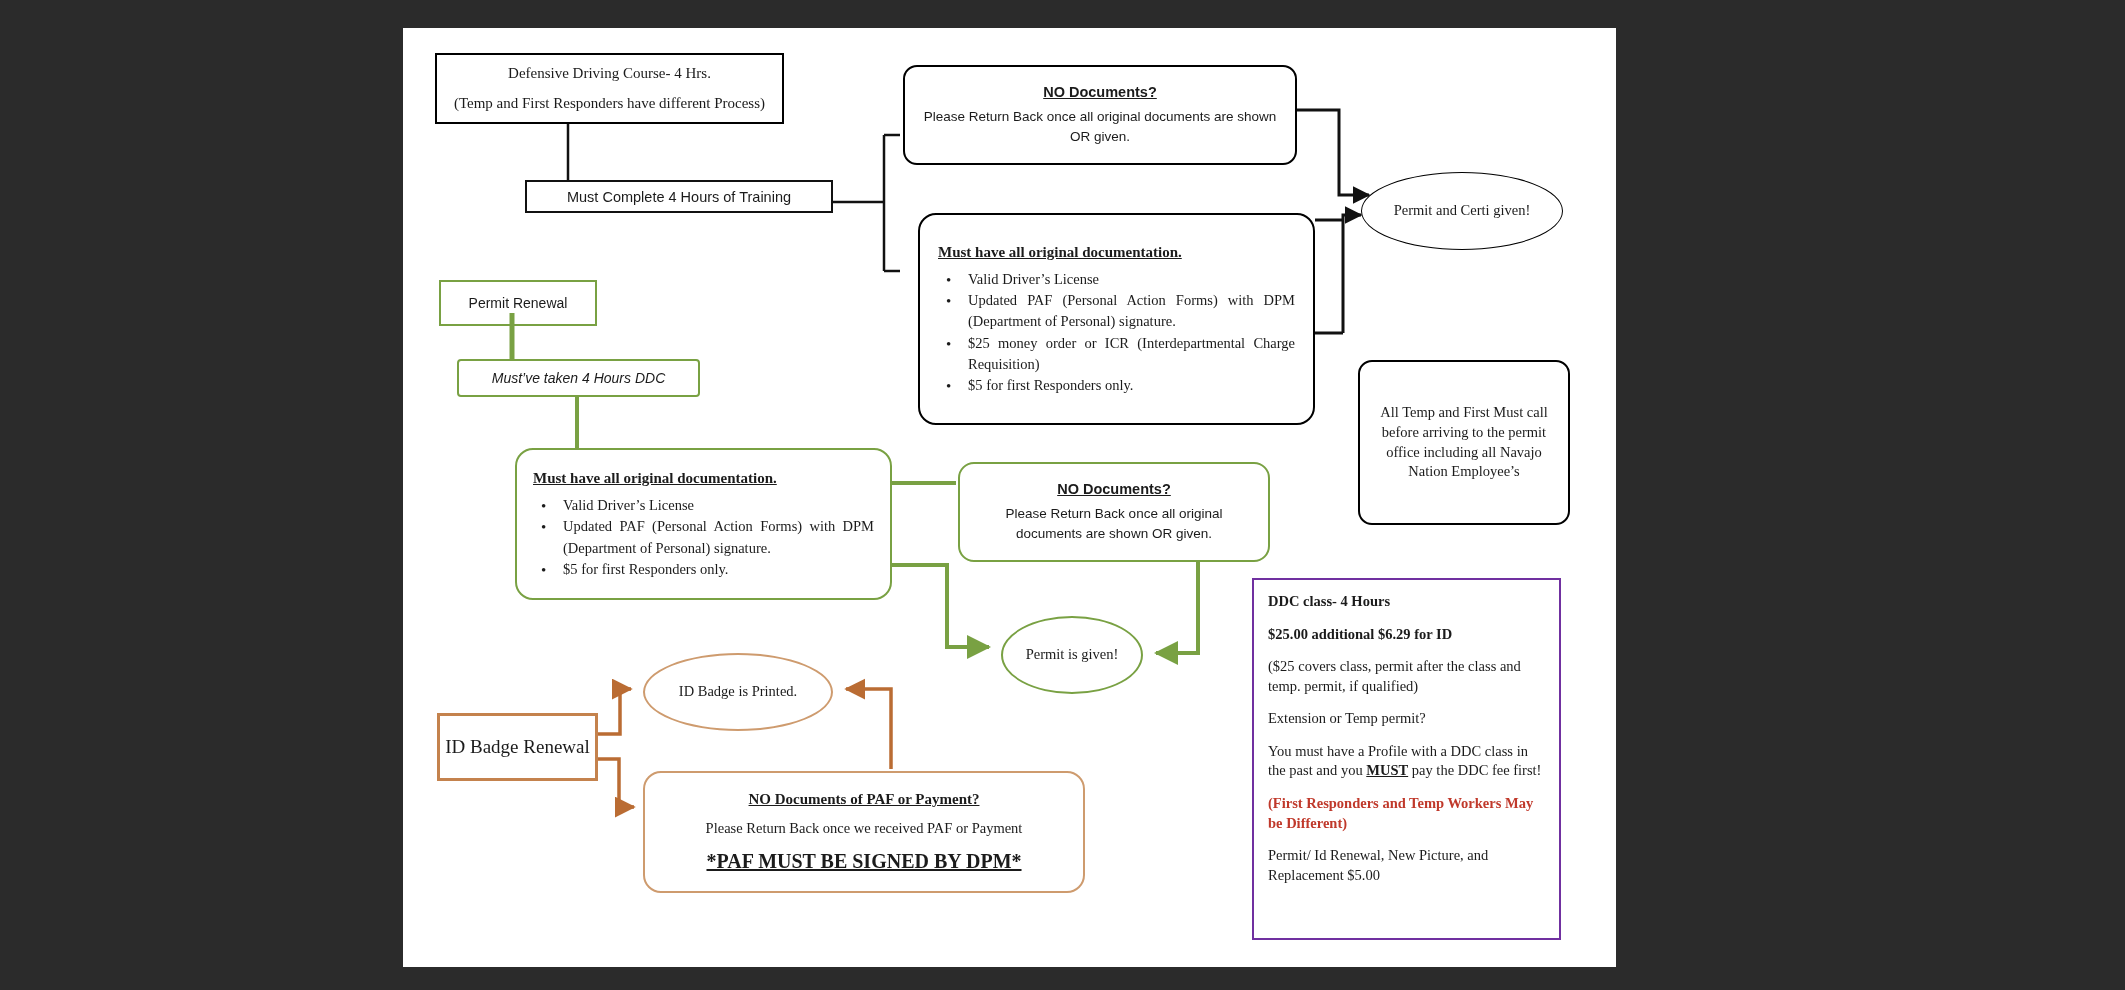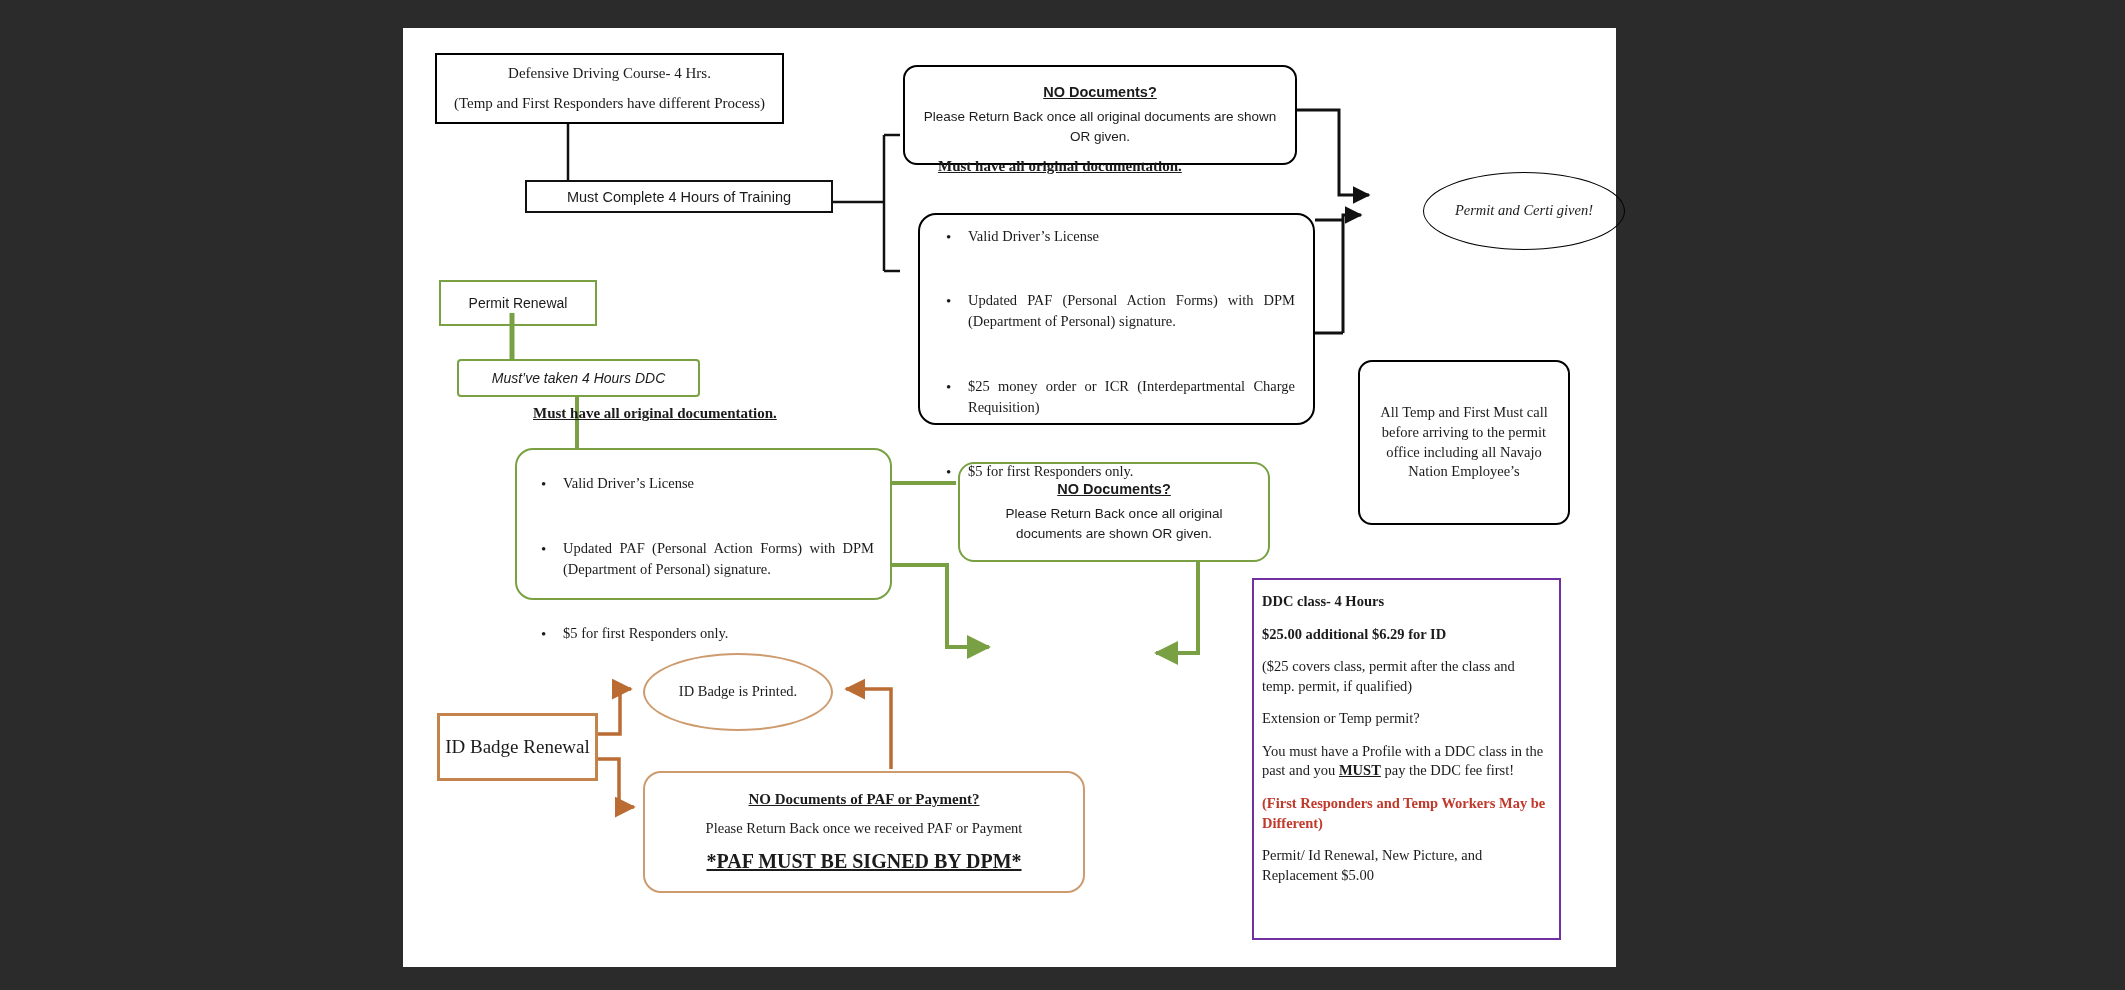--- a/index.html
+++ b/index.html
@@ -35,44 +35,44 @@
 
   
   .top-box{left:32px;top:25px;width:349px;height:71px;border:2px solid #000;font-size:15px;justify-content:space-around;padding:4px 6px;}
   .must-complete{left:122px;top:152px;width:308px;height:33px;border:2px solid #111;font-size:14.5px;}
   .no-docs-top{left:500px;top:37px;width:394px;height:100px;border:2px solid #000;border-radius:14px;padding:6px 14px;}
   .no-docs-top .t{font-size:14.5px;margin-bottom:7px;}
   .no-docs-top .bd{font-size:13.5px;line-height:1.45;}
   .docs-black{left:515px;top:185px;width:397px;height:212px;border:2px solid #000;border-radius:18px;align-items:flex-start;text-align:left;padding:10px 18px 8px 18px;}
   .docs-title{font-size:15px;font-weight:bold;text-decoration:underline;margin-bottom:8px;}
   ul.blt{list-style:none;margin:0;padding:0 0 0 6px;font-size:14.5px;line-height:1.47;text-align:justify;}
-  ul.blt li{padding-left:24px;position:relative;margin-top:43px;}
+  ul.blt li{padding-left:24px;position:relative;}
   ul.blt li::before{content:"\2022";position:absolute;left:2px;font-size:15px;}
-  .permit-certi{left:1020px;top:144px;width:202px;height:78px;border:1.5px solid #000;font-size:14.5px;line-height:1.5;padding:0 20px;font-style:italic;}
+  .permit-certi{left:958px;top:144px;width:202px;height:78px;border:1.5px solid #000;font-size:14.5px;line-height:1.5;padding:0 20px;}
   .all-temp{left:955px;top:332px;width:212px;height:165px;border:2px solid #000;border-radius:14px;font-size:14.5px;font-weight:normal;line-height:1.35;padding:6px 10px;}
 
   
   .permit-renewal{left:36px;top:252px;width:158px;height:46px;border:2px solid var(--green);font-size:14px;}
   .mustve-taken{left:54px;top:331px;width:243px;height:38px;border:2px solid var(--green);border-radius:4px;font-size:14px;font-style:italic;}
   .docs-green{left:112px;top:420px;width:377px;height:152px;border:2px solid var(--green);border-radius:18px;align-items:flex-start;text-align:left;padding:8px 16px 6px 16px;}
   .no-docs-green{left:555px;top:434px;width:312px;height:100px;border:2px solid var(--green);border-radius:16px;padding:6px 12px;}
   .no-docs-green .t{font-size:14.5px;margin-bottom:7px;}
   .no-docs-green .bd{font-size:13.5px;line-height:1.45;}
   .permit-given{left:598px;top:588px;width:142px;height:78px;border:2px solid var(--green);font-size:14.5px;line-height:1.5;}
 
   
   .id-badge-renewal{left:34px;top:685px;width:161px;height:68px;border:3px solid var(--orange_mid);font-size:19px;line-height:1.5;}
   .id-badge-printed{left:240px;top:625px;width:190px;height:78px;border:2px solid var(--orange_light);font-size:14.5px;line-height:1.5;}
   .no-docs-orange{left:240px;top:743px;width:442px;height:122px;border:2.5px solid var(--orange_light);border-radius:18px;padding:12px 14px;justify-content:space-around;}
   .no-docs-orange .t{font-size:15px;}
   .no-docs-orange .bd{font-size:14.5px;}
   .no-docs-orange .ft{font-size:20px;}
 
   
-  .ddc-info{left:849px;top:550px;width:309px;height:362px;border:2.5px solid var(--purple);align-items:flex-start;text-align:left;justify-content:flex-start;padding:12px 8px;font-size:14.5px;line-height:1.35;}
+  .ddc-info{left:849px;top:550px;width:309px;height:362px;border:2.5px solid var(--purple);align-items:flex-start;text-align:left;justify-content:flex-start;padding:12px 14px;font-size:14.5px;line-height:1.35;}
   .ddc-info p{margin:0 0 13px 0;}
   .ddc-info .red{color:var(--red);font-weight:bold;}
 
   svg.wires{position:absolute;left:0;top:0;width:1213px;height:939px;pointer-events:none;}
 </style>
 </head>
 <body>
 
 <div class="page">
 
@@ -157,20 +157,23 @@
       <li>Updated PAF (Personal Action Forms) with DPM (Department of Personal) signature.</li>
       <li>$5 for first Responders only.</li>
     </ul>
   </div>
 
   <div class="node sans no-docs-green">
     <div class="t b u">NO Documents?</div>
     <div class="bd">Please Return Back once all original documents are shown OR given.</div>
   </div>
 
+  <div class="node serif ellipse permit-given">
+    <span>Permit is given!</span>
+  </div>
 
   <div class="node serif id-badge-renewal">
     <span>ID Badge Renewal</span>
   </div>
 
   <div class="node serif ellipse id-badge-printed">
     <span>ID Badge is Printed.</span>
   </div>
 
   <div class="node serif no-docs-orange">

